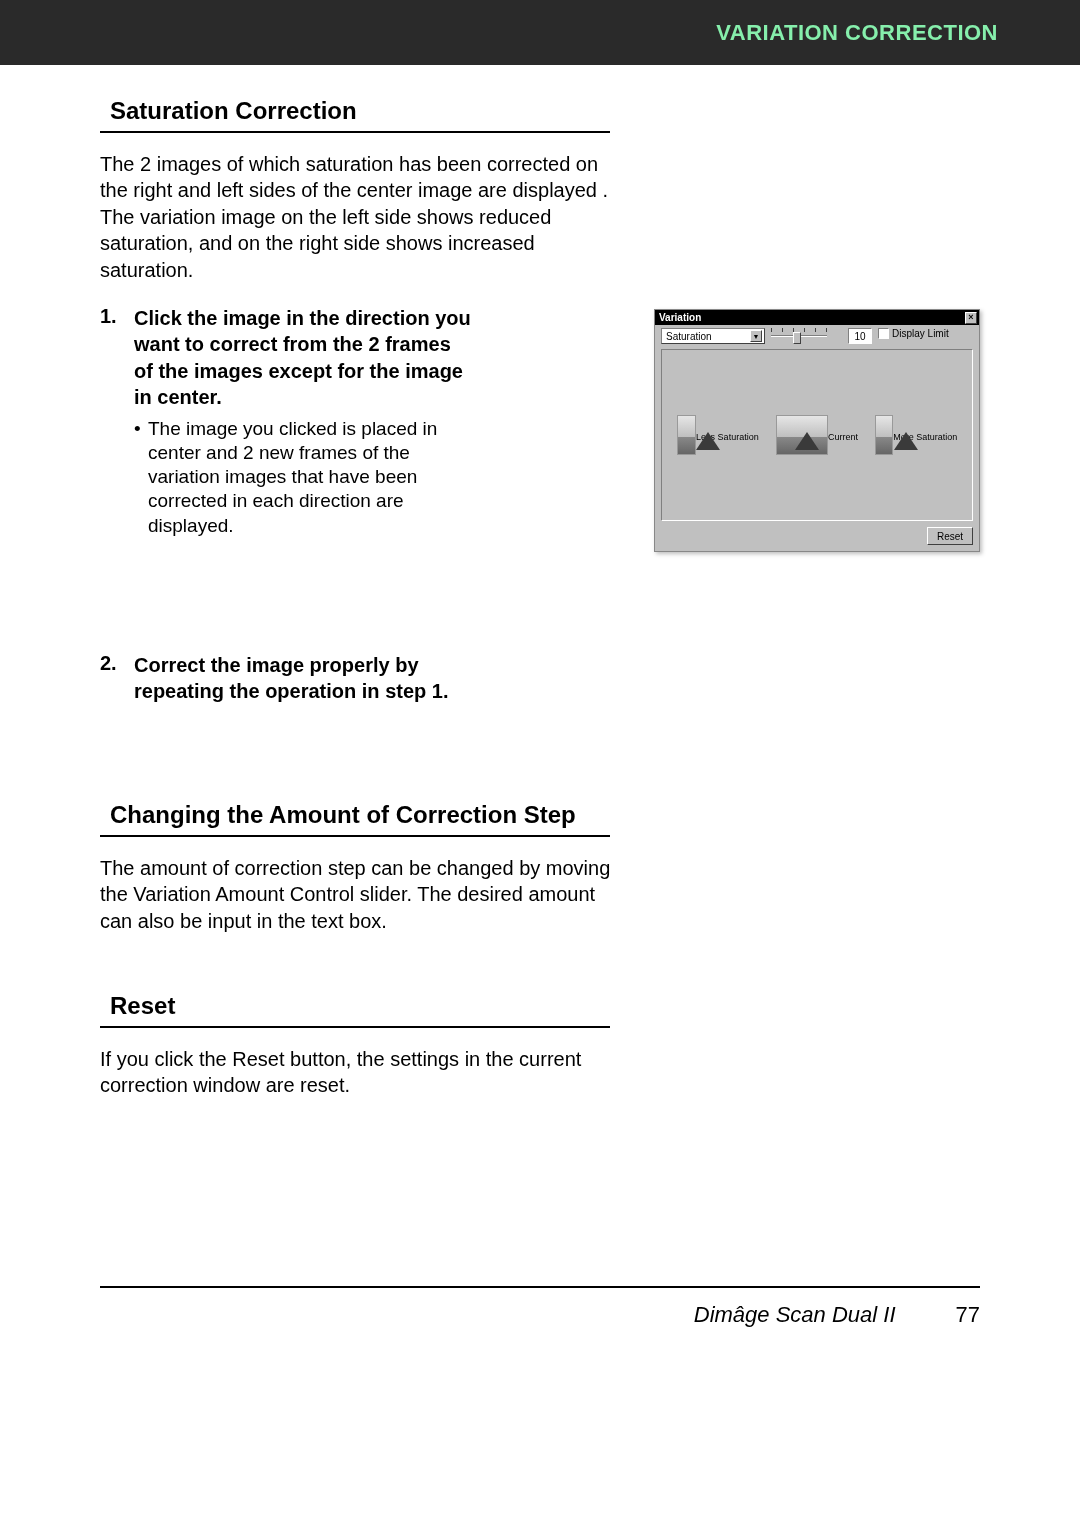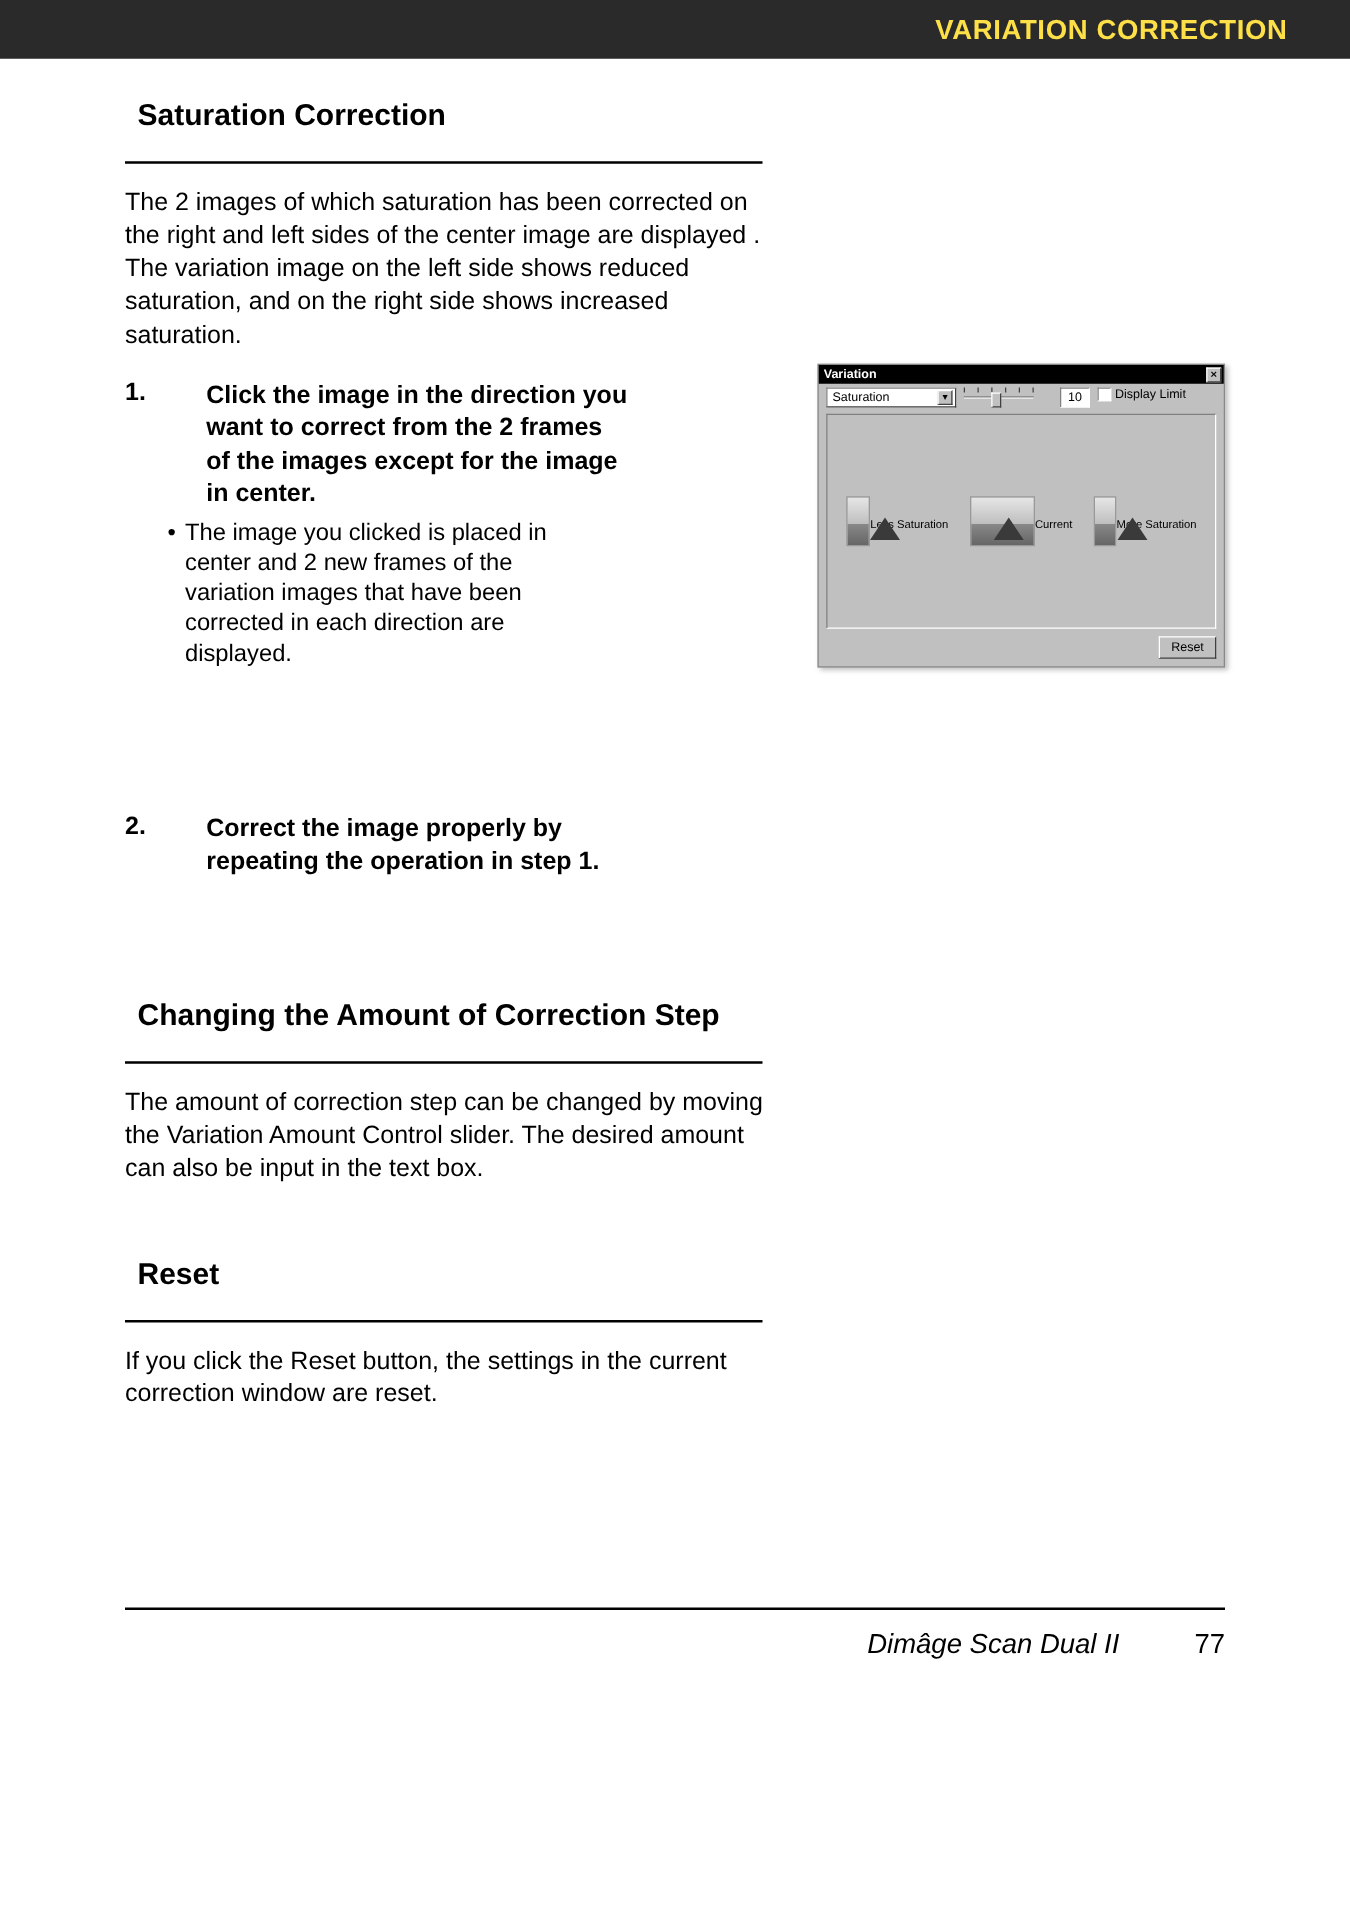--- a/index.html
+++ b/index.html
@@ -6,39 +6,39 @@
   html, body {
     width: 1080px;
     height: 1528px;
     background: #fff;
     font-family: Arial, Helvetica, sans-serif;
     color: #000;
     position: relative;
   }
   .header-bar {
     background: #2a2a2a;
-    color: #fde047;
-    height: 47px;
+    color: #86efac;
+    height: 65px;
     width: 100%;
     display: flex;
     align-items: center;
     justify-content: flex-end;
-    padding-right: 50px;
+    padding-right: 82px;
     font-weight: bold;
     font-size: 22px;
     letter-spacing: 0.5px;
   }
   .content {
     padding: 32px 100px 0 100px;
     position: relative;
   }
   .section-heading {
     font-size: 24px;
     font-weight: bold;
-    padding: 0 0 22px 10px;
+    padding: 0 0 6px 10px;
     border-bottom: 2px solid #000;
     width: 510px;
     margin-bottom: 18px;
   }
   .body-text {
     font-size: 20px;
     line-height: 1.32;
     width: 520px;
     margin-bottom: 22px;
   }
@@ -54,21 +54,20 @@
     flex-shrink: 0;
   }
   .step-body {
     flex: 1;
   }
   .step-title {
     font-size: 20px;
     font-weight: bold;
     line-height: 1.32;
     width: 340px;
-    margin-left: 31px;
   }
   .step-title.wide { width: 380px; }
   .bullet {
     display: flex;
     font-size: 19px;
     line-height: 1.28;
     margin-top: 6px;
     width: 346px;
   }
   .bullet .dot { width: 14px; flex-shrink: 0; }

